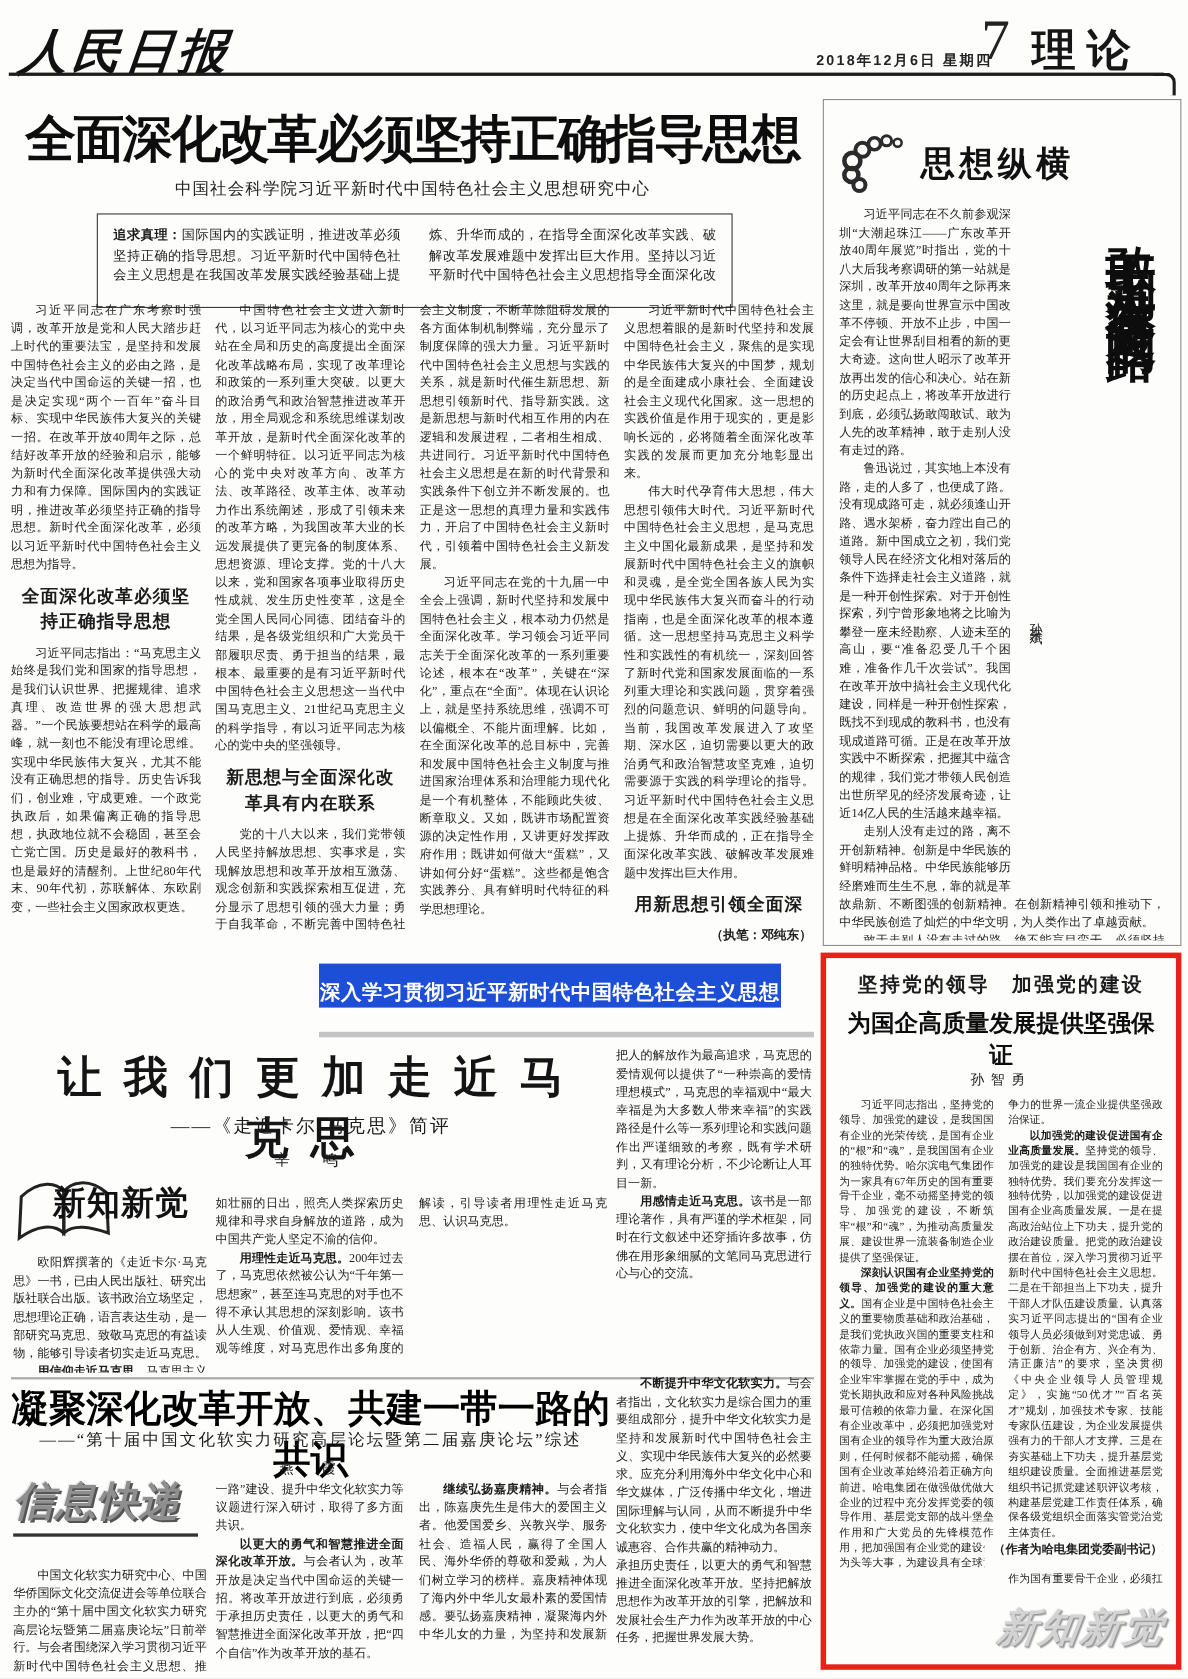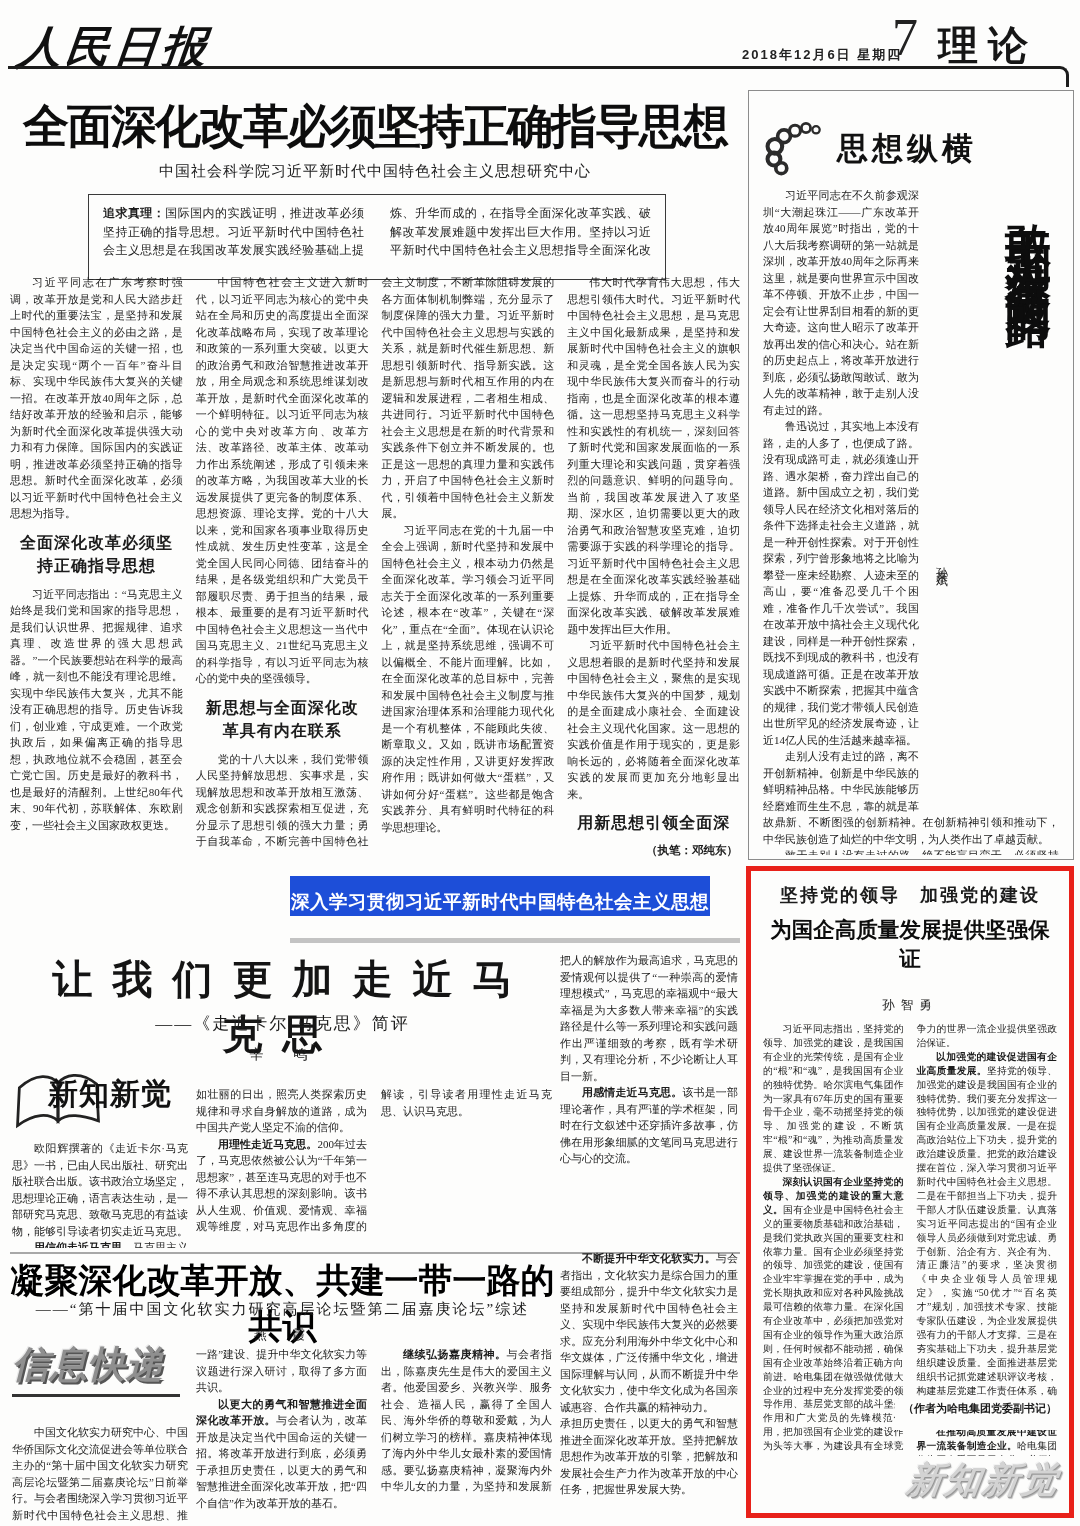--- a/index.html
+++ b/index.html
@@ -86,21 +86,21 @@
   .vertical-headline{position:absolute;right:0;top:0;height:100%;writing-mode:vertical-rl;
                      font-size:46px;font-weight:900;letter-spacing:8px;color:#0d0d0d;}
   .sb-author{position:absolute;left:6px;top:370px;writing-mode:vertical-rl;font-size:12px;letter-spacing:4px;color:#222;}
 
   
   .redbox{position:absolute;left:746px;top:866px;width:328px;height:652px;box-sizing:border-box;
           border:5px solid #e8211a;background:#fdfdfc;padding:10px 12px 0;}
   .soe-kicker{text-align:center;font-size:18px;font-weight:700;letter-spacing:2px;margin-top:2px;}
   .soe-headline{text-align:center;font-size:21.5px;font-weight:900;margin-top:8px;letter-spacing:0;
                 font-family:"Liberation Sans","DejaVu Sans",sans-serif;color:#0d0d0d;}
-  .soe-author{text-align:center;font-size:12.5px;letter-spacing:6px;margin-top:24px;}
+  .soe-author{text-align:center;font-size:12.5px;letter-spacing:6px;margin-top:0;}
   .soe-columns{margin-top:8px;height:450px;column-count:2;column-gap:13px;column-fill:auto;
                font-size:9.8px;overflow:hidden;}
   .soe-columns .para{line-height:1.42;}
   .soe-closing{position:absolute;right:12px;top:528px;font-size:11px;font-weight:700;background:#fdfdfc;padding:2px 0 14px 8px;}
   .xinzhi-logo{position:absolute;right:10px;bottom:8px;font-size:36px;font-weight:900;font-style:italic;
                transform:skewX(-8deg);letter-spacing:2px;color:#d3d3d3;background:#fdfdfc;padding-left:8px;
                font-family:"Liberation Sans","DejaVu Sans",sans-serif;
                text-shadow:1px 1px 0 #969696,2px 2px 1px #b5b5b5,-1px -1px 0 #f4f4f4;}
 </style>
 </head>
@@ -121,22 +121,22 @@
     <span class="ab-label">追求真理：</span><span>国际国内的实践证明，推进改革必须坚持正确的指导思想。习近平新时代中国特色社会主义思想是在我国改革发展实践经验基础上提炼、升华而成的，在指导全面深化改革实践、破解改革发展难题中发挥出巨大作用。坚持以习近平新时代中国特色社会主义思想指导全面深化改革，非常重要的是把准改革方向，抓好改革落实。</span>
   </div>
   <div class="main-columns">
       <p class="para">习近平同志在广东考察时强调，改革开放是党和人民大踏步赶上时代的重要法宝，是坚持和发展中国特色社会主义的必由之路，是决定当代中国命运的关键一招，也是决定实现“两个一百年”奋斗目标、实现中华民族伟大复兴的关键一招。在改革开放40周年之际，总结好改革开放的经验和启示，能够为新时代全面深化改革提供强大动力和有力保障。国际国内的实践证明，推进改革必须坚持正确的指导思想。新时代全面深化改革，必须以习近平新时代中国特色社会主义思想为指导。</p>
       <div class="subhead">全面深化改革必须坚持正确指导思想</div>
       <p class="para">习近平同志指出：“马克思主义始终是我们党和国家的指导思想，是我们认识世界、把握规律、追求真理、改造世界的强大思想武器。”一个民族要想站在科学的最高峰，就一刻也不能没有理论思维。实现中华民族伟大复兴，尤其不能没有正确思想的指导。历史告诉我们，创业难，守成更难。一个政党执政后，如果偏离正确的指导思想，执政地位就不会稳固，甚至会亡党亡国。历史是最好的教科书，也是最好的清醒剂。上世纪80年代末、90年代初，苏联解体、东欧剧变，一些社会主义国家政权更迭。</p>
       <p class="para">中国特色社会主义进入新时代，以习近平同志为核心的党中央站在全局和历史的高度提出全面深化改革战略布局，实现了改革理论和政策的一系列重大突破。以更大的政治勇气和政治智慧推进改革开放，用全局观念和系统思维谋划改革开放，是新时代全面深化改革的一个鲜明特征。以习近平同志为核心的党中央对改革方向、改革方法、改革路径、改革主体、改革动力作出系统阐述，形成了引领未来的改革方略，为我国改革大业的长远发展提供了更完备的制度体系、思想资源、理论支撑。党的十八大以来，党和国家各项事业取得历史性成就、发生历史性变革，这是全党全国人民同心同德、团结奋斗的结果，是各级党组织和广大党员干部履职尽责、勇于担当的结果，最根本、最重要的是有习近平新时代中国特色社会主义思想这一当代中国马克思主义、21世纪马克思主义的科学指导，有以习近平同志为核心的党中央的坚强领导。</p>
       <div class="subhead">新思想与全面深化改革具有内在联系</div>
       <p class="para">党的十八大以来，我们党带领人民坚持解放思想、实事求是，实现解放思想和改革开放相互激荡、观念创新和实践探索相互促进，充分显示了思想引领的强大力量；勇于自我革命，不断完善中国特色社会主义制度，不断革除阻碍发展的各方面体制机制弊端，充分显示了制度保障的强大力量。习近平新时代中国特色社会主义思想与实践的关系，就是新时代催生新思想、新思想引领新时代、指导新实践。这是新思想与新时代相互作用的内在逻辑和发展进程，二者相生相成、共进同行。习近平新时代中国特色社会主义思想是在新的时代背景和实践条件下创立并不断发展的。也正是这一思想的真理力量和实践伟力，开启了中国特色社会主义新时代，引领着中国特色社会主义新发展。</p>
       <p class="para">习近平同志在党的十九届一中全会上强调，新时代坚持和发展中国特色社会主义，根本动力仍然是全面深化改革。学习领会习近平同志关于全面深化改革的一系列重要论述，根本在“改革”，关键在“深化”，重点在“全面”。体现在认识论上，就是坚持系统思维，强调不可以偏概全、不能片面理解。比如，在全面深化改革的总目标中，完善和发展中国特色社会主义制度与推进国家治理体系和治理能力现代化是一个有机整体，不能顾此失彼、断章取义。又如，既讲市场配置资源的决定性作用，又讲更好发挥政府作用；既讲如何做大“蛋糕”，又讲如何分好“蛋糕”。这些都是饱含实践养分、具有鲜明时代特征的科学思想理论。</p>
+      <p class="para">习近平新时代中国特色社会主义思想着眼的是新时代坚持和发展中国特色社会主义，聚焦的是实现中华民族伟大复兴的中国梦，规划的是全面建成小康社会、全面建设社会主义现代化国家。这一思想的实践价值是作用于现实的，更是影响长远的，必将随着全面深化改革实践的发展而更加充分地彰显出来。</p>
       <p class="para">伟大时代孕育伟大思想，伟大思想引领伟大时代。习近平新时代中国特色社会主义思想，是马克思主义中国化最新成果，是坚持和发展新时代中国特色社会主义的旗帜和灵魂，是全党全国各族人民为实现中华民族伟大复兴而奋斗的行动指南，也是全面深化改革的根本遵循。这一思想坚持马克思主义科学性和实践性的有机统一，深刻回答了新时代党和国家发展面临的一系列重大理论和实践问题，贯穿着强烈的问题意识、鲜明的问题导向。当前，我国改革发展进入了攻坚期、深水区，迫切需要以更大的政治勇气和政治智慧攻坚克难，迫切需要源于实践的科学理论的指导。习近平新时代中国特色社会主义思想是在全面深化改革实践经验基础上提炼、升华而成的，正在指导全面深化改革实践、破解改革发展难题中发挥出巨大作用。</p>
-      <p class="para">习近平新时代中国特色社会主义思想着眼的是新时代坚持和发展中国特色社会主义，聚焦的是实现中华民族伟大复兴的中国梦，规划的是全面建成小康社会、全面建设社会主义现代化国家。这一思想的实践价值是作用于现实的，更是影响长远的，必将随着全面深化改革实践的发展而更加充分地彰显出来。</p>
       <div class="subhead">用新思想引领全面深化改革实践</div>
     </div>
   <div class="article-signature">（执笔：邓纯东）</div>
 
   <div class="study-banner">深入学习贯彻习近平新时代中国特色社会主义思想</div>
   <div class="banner-rule"></div>
 
   <div class="marx-headline">让我们更加走近马克思</div>
   <div class="marx-subtitle">——《走近卡尔·马克思》简评</div>
   <div class="marx-author">辛　鸣</div>

